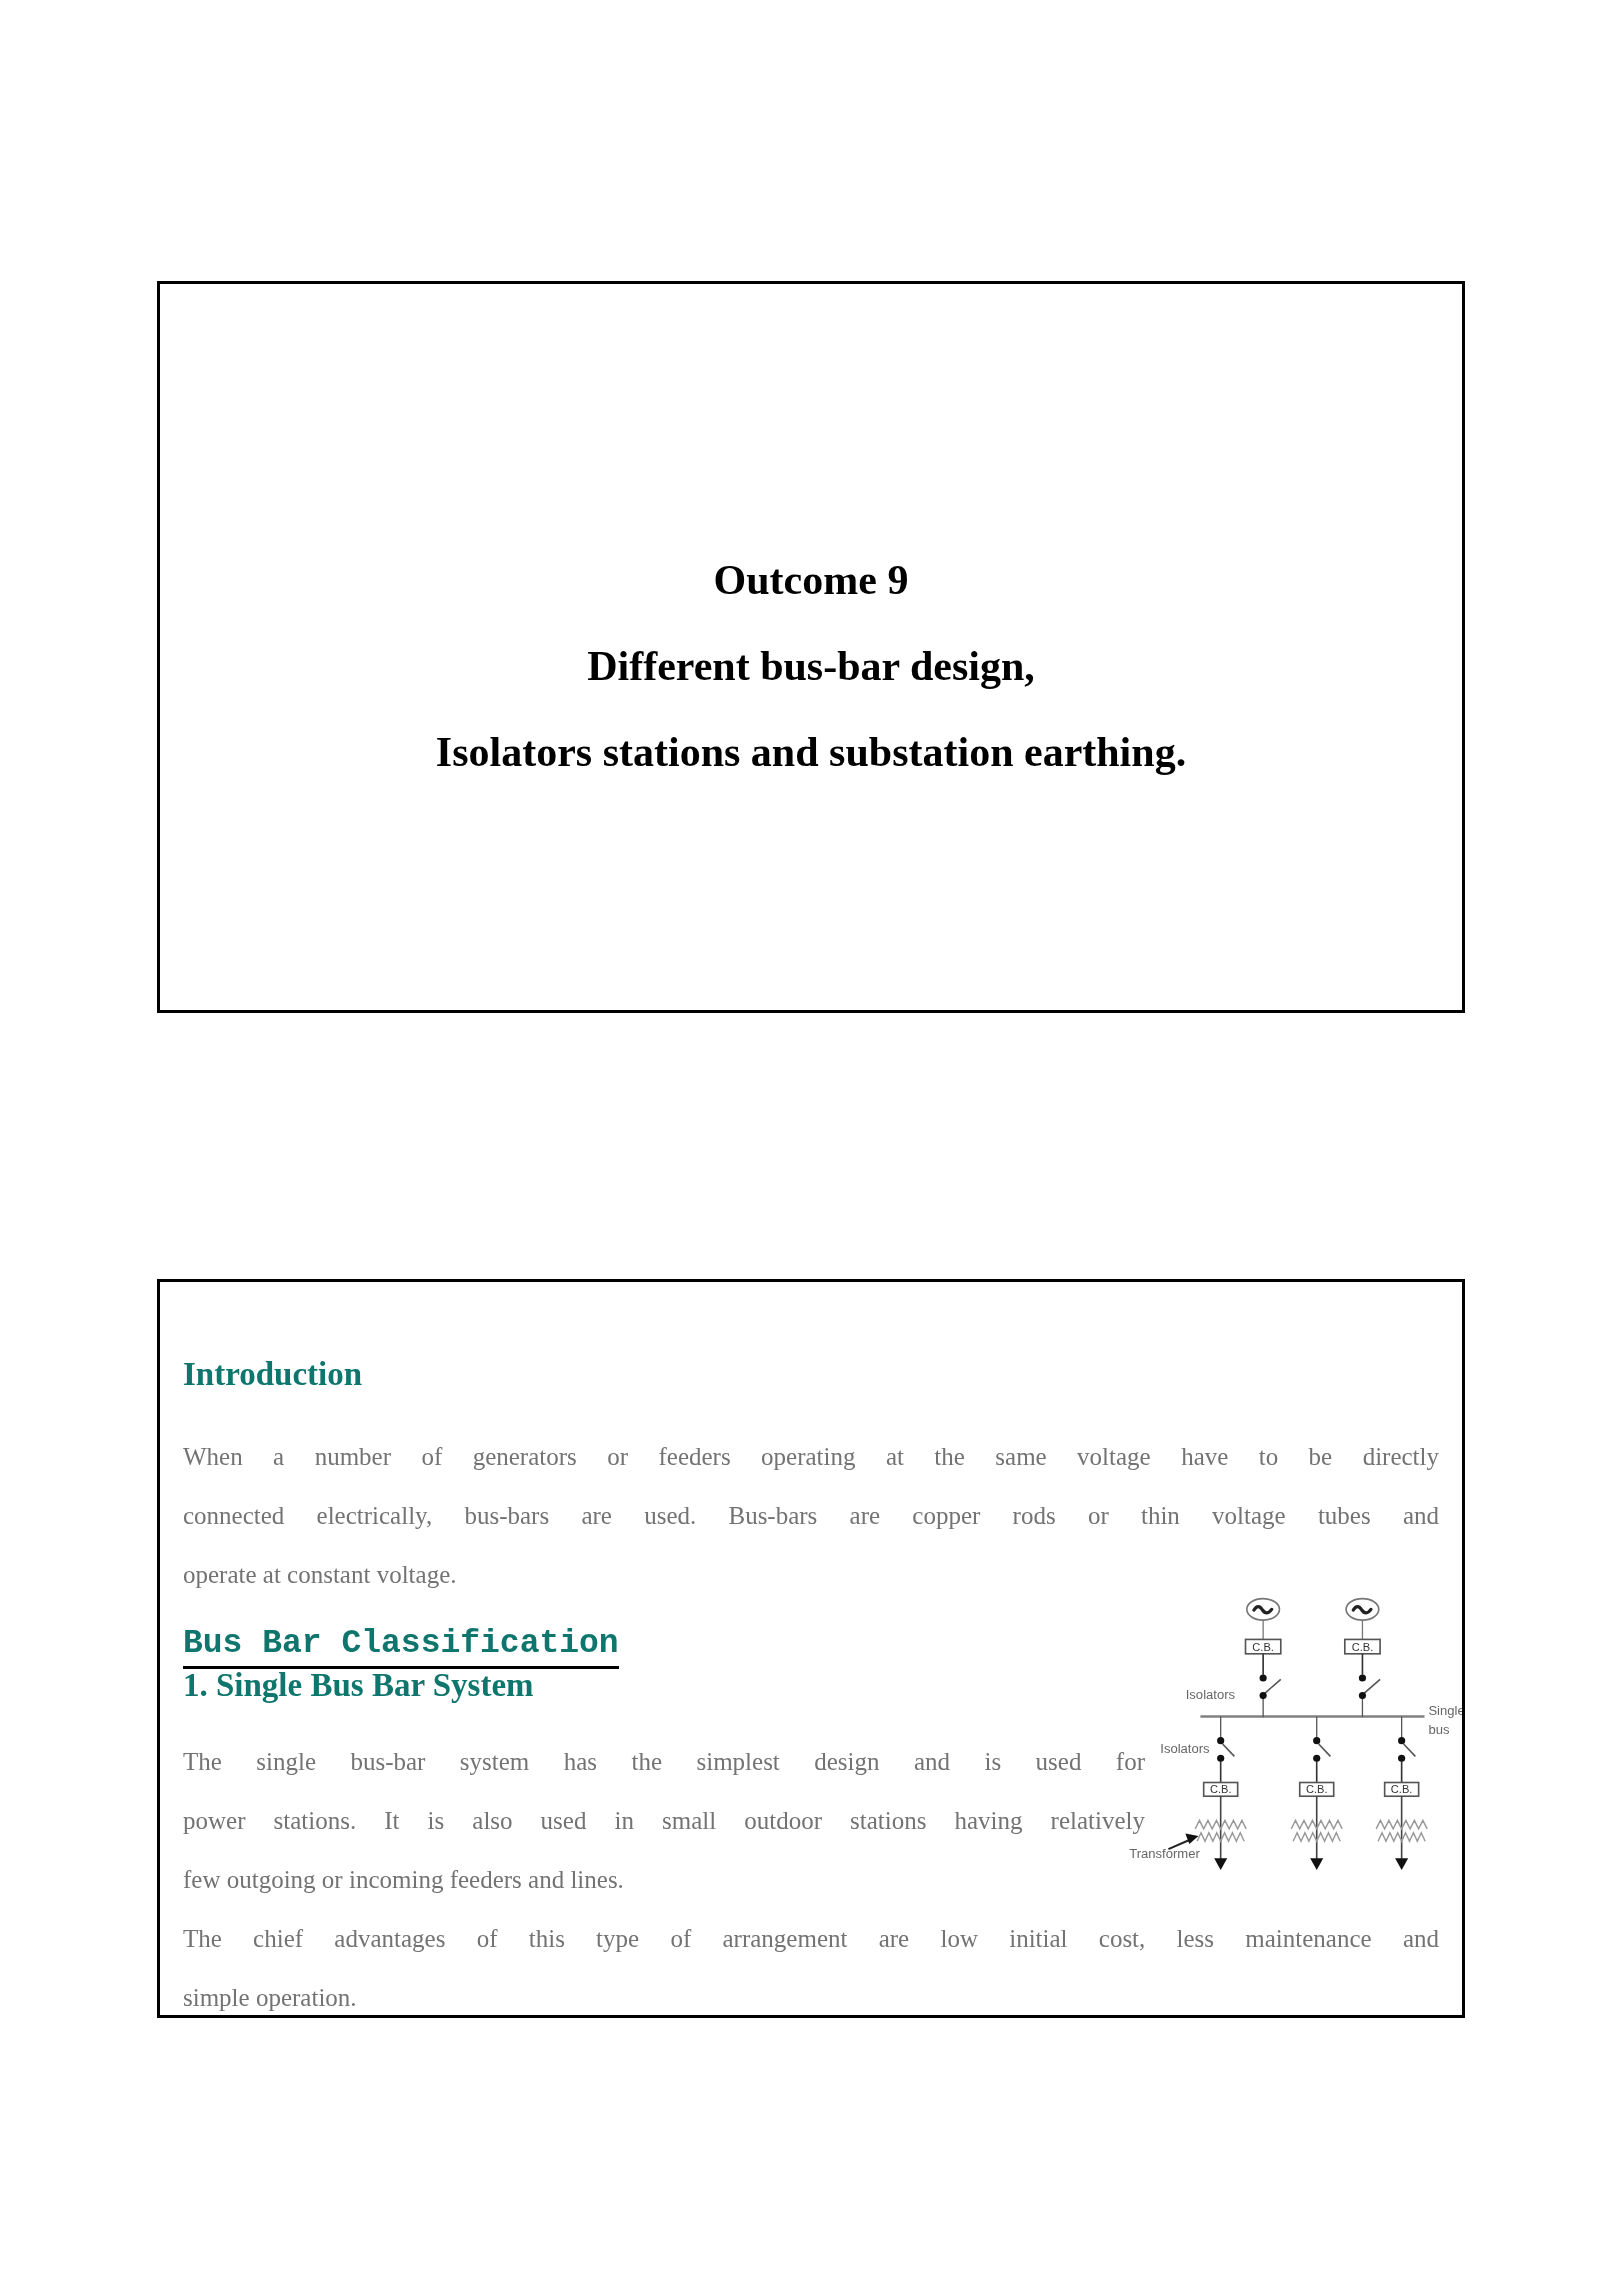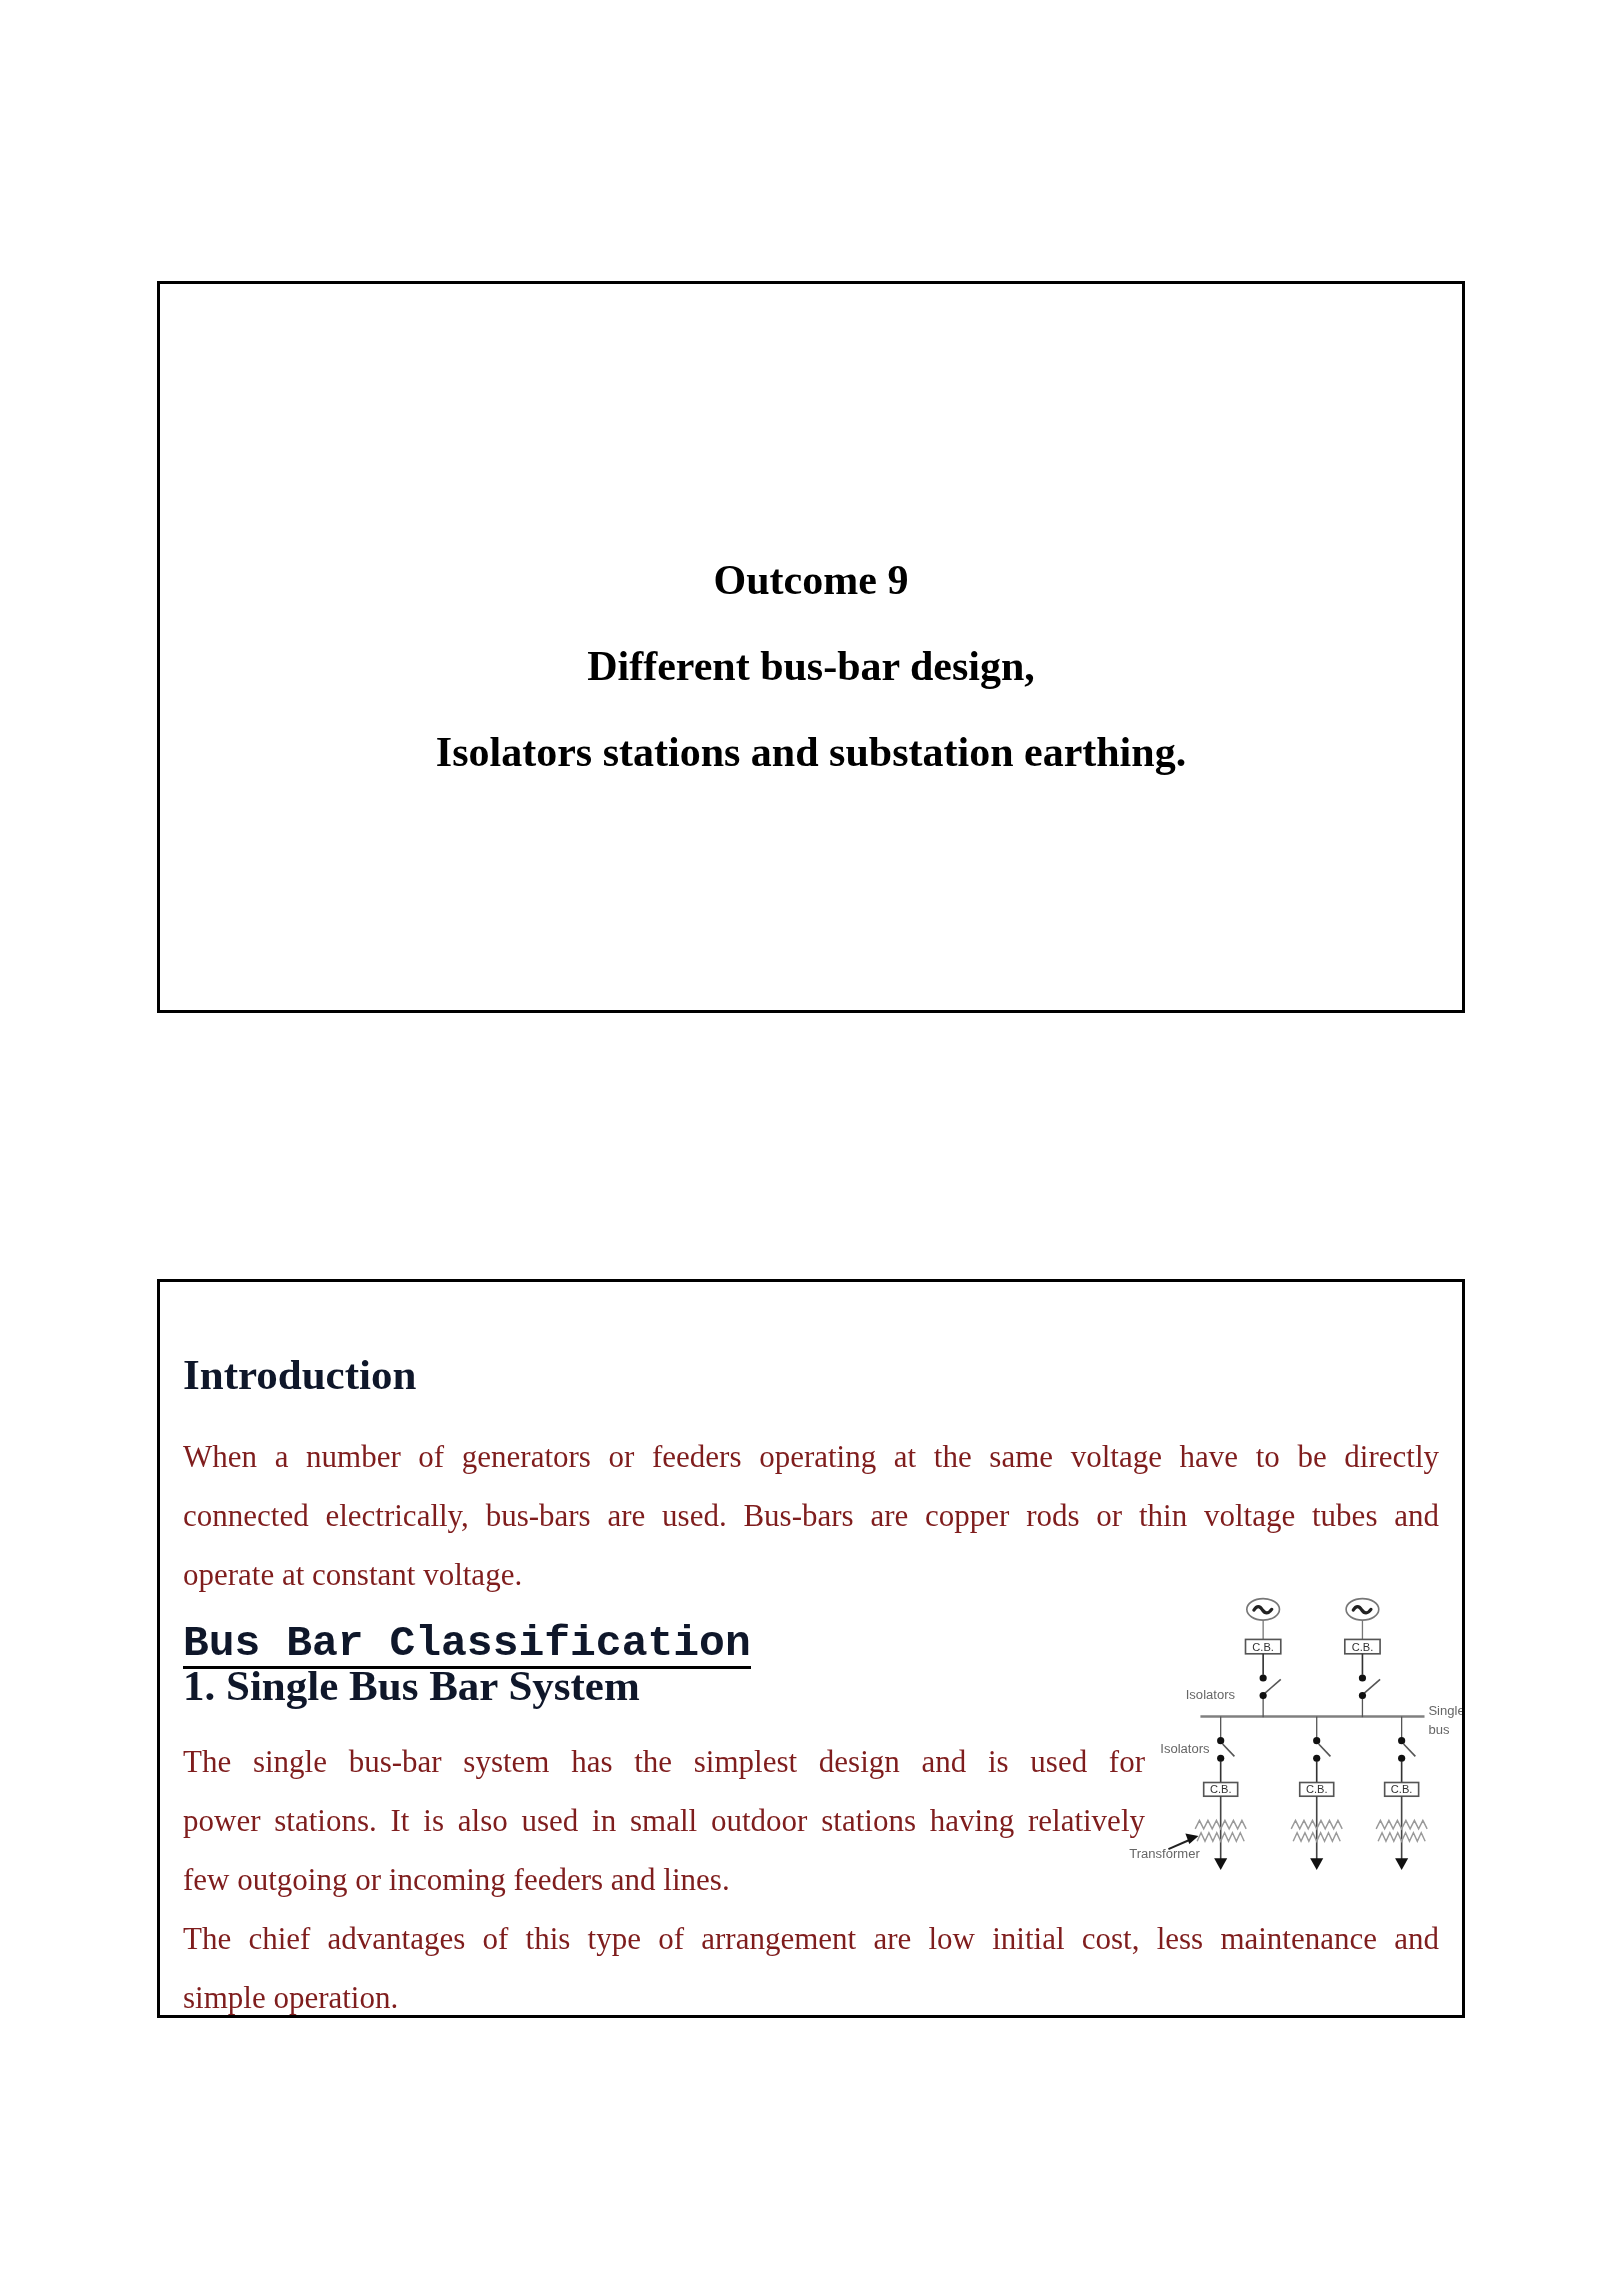--- a/index.html
+++ b/index.html
@@ -3,26 +3,26 @@
 <meta charset="utf-8">
 <style>
   html,body{margin:0;padding:0;background:#ffffff;}
   .page{position:relative;width:1623px;height:2295px;background:#ffffff;overflow:hidden;
         font-family:"Liberation Serif","DejaVu Serif",serif;color:#111;}
   .slide-box{position:absolute;left:157px;width:1302px;border:3.3px solid #000;background:#fff;}
   .box1{top:281px;height:726px;}
   .box2{top:1279px;height:733px;overflow:hidden;}
   .title-block{position:absolute;top:253px;left:0;right:0;text-align:center;
                font-weight:bold;font-size:42px;line-height:86px;color:#000;}
-  .heading{position:absolute;margin:0;font-weight:bold;font-size:43px;line-height:43px;color:#0f172a;white-space:nowrap;}
+  .heading{position:absolute;margin:0;font-weight:bold;font-size:33px;line-height:43px;color:#0f766e;white-space:nowrap;}
   .intro{left:23px;top:71px;}
   .bbc{left:23px;top:340px;font-family:Liberation Mono, monospace;}
   .sbb{left:23px;top:382px;}
   .underlined{border-bottom:3.9px solid #000;padding-bottom:0.7px;display:inline-block;}
-  .para{position:absolute;font-size:31px;line-height:59px;color:#7f1d1d;}
+  .para{position:absolute;font-size:25px;line-height:59px;color:#737373;}
   .p1{left:23px;top:145px;width:1256px;}
   .wrapped{left:23px;top:450px;width:962px;}
   .chief{left:23px;top:627px;width:1256px;}
   .jline{text-align:justify;text-align-last:justify;}
   .nline{text-align:left;}
   .diagram{position:absolute;left:967px;top:313px;width:335px;height:277px;}
   .dlabel{font-family:"Liberation Sans","DejaVu Sans",sans-serif;font-size:20px;fill:#666;}
   .cbtext{font-family:"Liberation Sans","DejaVu Sans",sans-serif;font-size:17px;fill:#333;text-anchor:middle;}
 </style>
 </head>

